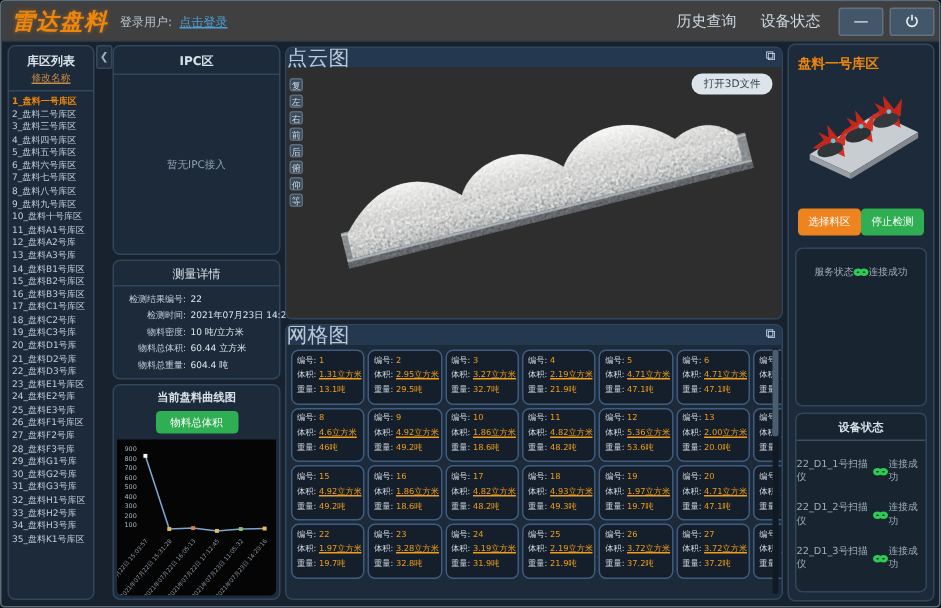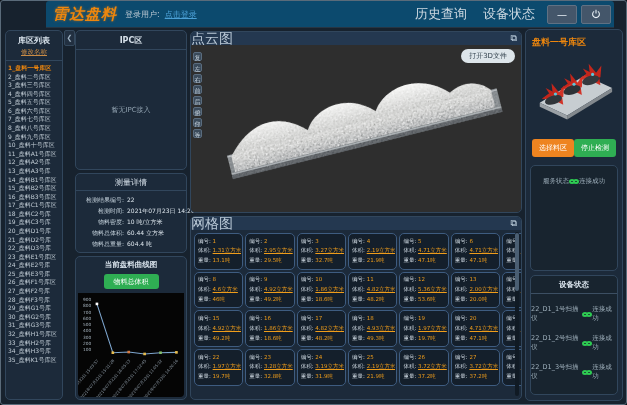--- a/index.html
+++ b/index.html
@@ -1,26 +1,26 @@
 <!DOCTYPE html>
 <html><head>
 <meta charset="utf-8">
 <style>
   html,body{margin:0;padding:0;width:627px;height:405px;overflow:hidden;
     font-family:"DejaVu Sans","Liberation Sans",sans-serif;background:#0b1117;}
   .app{position:absolute;inset:0;background:#17222e;border:1px solid #5a6b7a;border-radius:3px;box-sizing:border-box;}
   .panel{background:#1c2a3a;border:1px solid #31465c;border-radius:5px;box-sizing:border-box;}
 
   
-  .topbar{position:absolute;top:0;left:0;right:12px;height:26px;display:flex;align-items:center;background:#0c4a6e;border-bottom:1px solid #263544;border-radius:3px 3px 0 0;margin-left:45px;}
+  .topbar{position:absolute;top:0;left:0;right:0;height:26px;display:flex;align-items:center;background:#404040;border-bottom:1px solid #263544;border-radius:3px 3px 0 0;}
   .logo{font-size:15px;font-weight:bold;font-style:italic;color:#ed860d;margin:0 8px 0 7px;letter-spacing:1px;text-shadow:0 0 3px rgba(237,134,13,.5);}
   .login-label{font-size:8px;color:#b9c6d1;}
   .login-link{font-size:8px;color:#4ba0d6;text-decoration:underline;margin-left:5px;cursor:pointer;}
   .topbar-spacer{flex:1;}
-  .top-btn{font-size:13px;color:#cdd8e1;padding:3px 8px;cursor:pointer;text-align:right;}
+  .top-btn{font-size:10px;color:#cdd8e1;padding:3px 8px;cursor:pointer;text-align:right;}
   .win-btn{width:28px;height:17px;background:#44566a;border:1px solid #607183;border-radius:2px;margin-left:4px;display:flex;align-items:center;justify-content:center;color:#e8f0f6;font-size:10px;cursor:pointer;}
   .win-btn:last-child{margin-right:3px;}
 
   
   .left1{position:absolute;left:4px;top:29px;width:58px;bottom:4px;}
   .left1 .hdr{font-size:8px;font-weight:bold;color:#d7e1ea;text-align:center;padding:4px 0 2px;}
   .rename{display:block;font-size:6.5px;color:#c98b45;text-align:center;text-decoration:underline;padding-bottom:3px;border-bottom:1px solid #31465c;cursor:pointer;}
   .slist{padding:3px 2px;}
   .sitem{font-size:6px;color:#c2cdd6;line-height:1.43;white-space:nowrap;overflow:hidden;cursor:pointer;}
   .sitem:first-child{color:#ed860d;font-weight:bold;}

